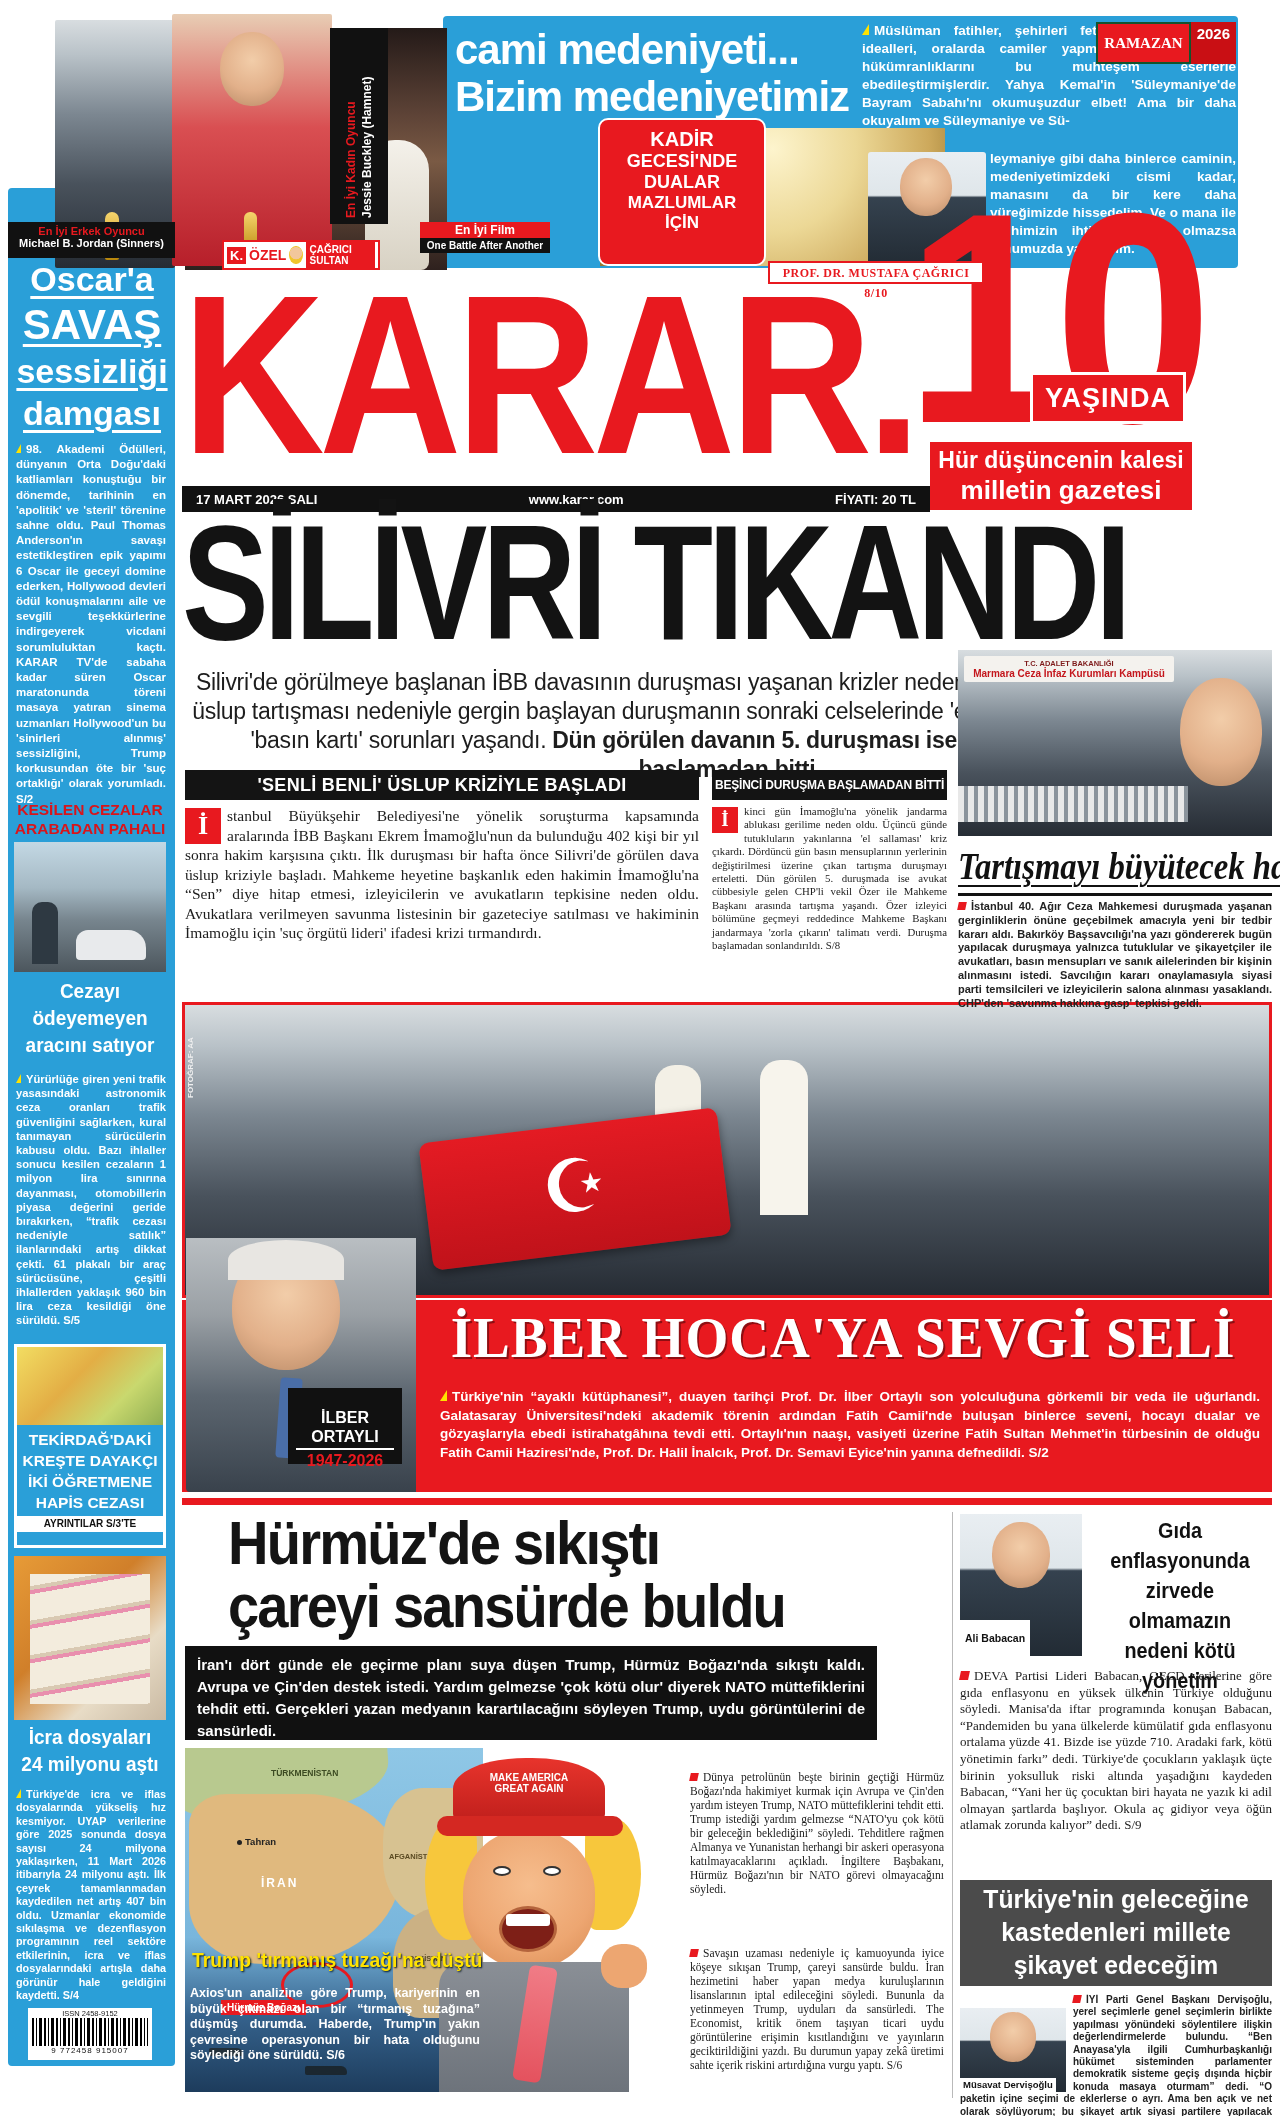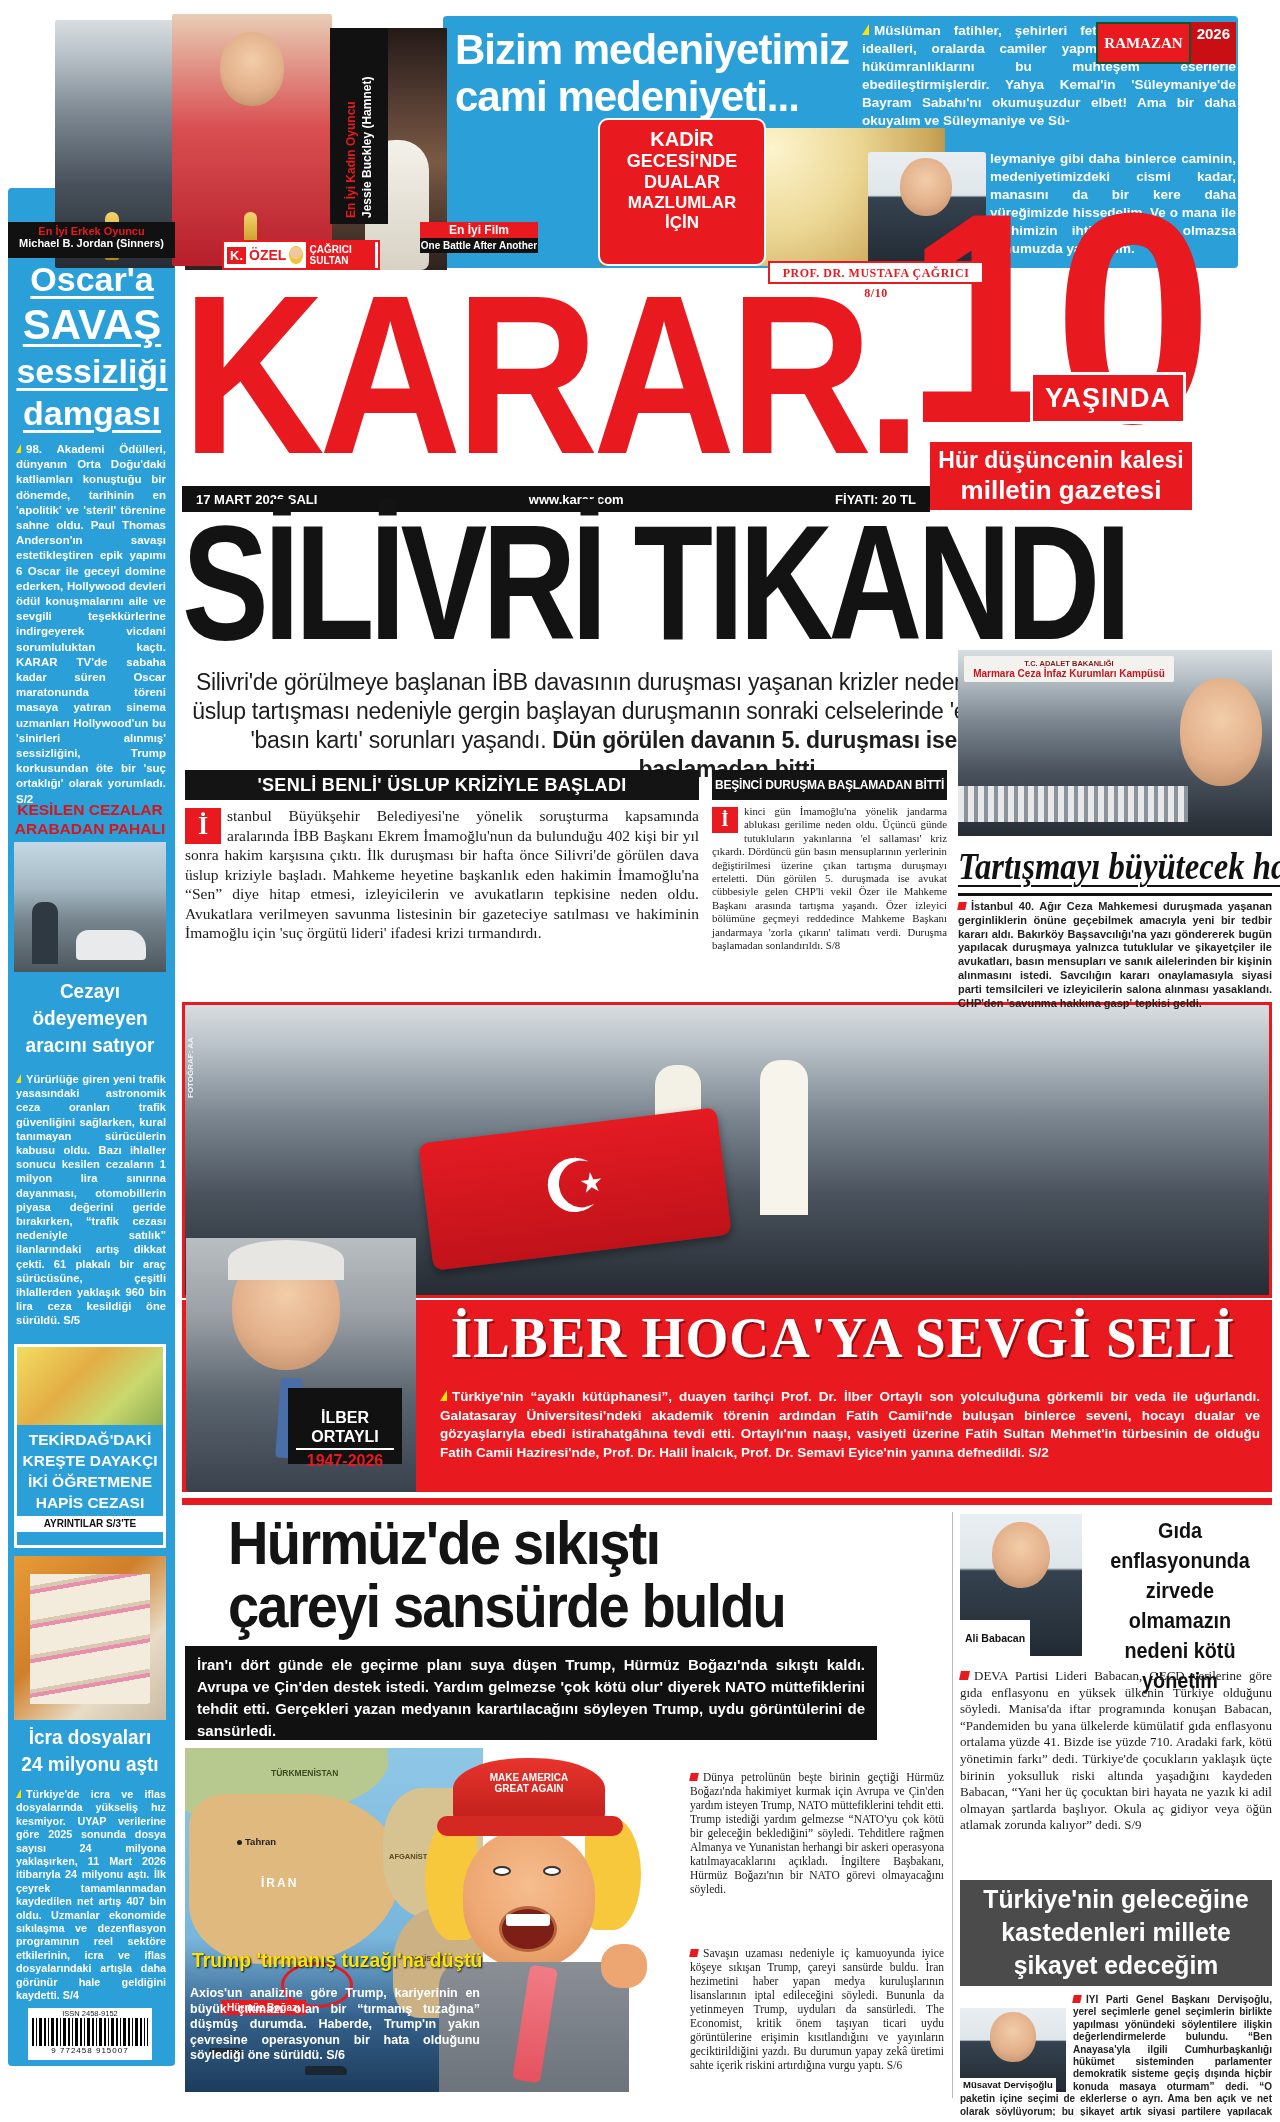--- a/index.html
+++ b/index.html
@@ -49,29 +49,29 @@
   </div>
   <div class="abs ph-stage" style="left:185px;top:28px;width:262px;height:242px;z-index:1">
     <div class="abs" style="right:18px;bottom:0;width:64px;height:130px;background:linear-gradient(180deg,#f4f1ea,#d8d2c4);border-radius:30px 30px 8px 8px"></div>
   </div>
   <div class="abs" style="left:222px;top:240px;width:158px;height:30px;background:#fff;border:2px solid #e8191f;z-index:5;display:flex;align-items:center;gap:3px;padding:1px 3px">
     <span style="background:#e8191f;color:#fff;font-weight:bold;font-size:13px;padding:1px 3px">K.</span>
     <span style="color:#e8191f;font-weight:bold;font-size:14px">ÖZEL</span>
     <span style="width:18px;height:18px;border-radius:50%;background:radial-gradient(circle at 50% 40%,#f2c79b 0 45%,#f0c42c 50% 100%);display:inline-block"></span>
     <span style="background:#e8191f;color:#fff;font-weight:bold;font-size:10px;padding:2px 4px">ÇAĞRICI SULTAN</span>
   </div>
-  <div class="abs" style="left:420px;top:222px;width:118px;height:40px;z-index:5;text-align:center">
+  <div class="abs" style="left:420px;top:222px;width:130px;height:40px;z-index:5;text-align:center">
     <div style="background:#e8191f;color:#fff;font-size:12px;font-weight:bold;padding:1px 0">En İyi Film</div>
     <div style="background:#111;color:#fff;font-size:10px;font-weight:bold;padding:2px 0">One Battle After Another</div>
   </div>
 
   <div class="abs" style="left:443px;top:16px;width:795px;height:252px;background:#2a9fd8;border-radius:4px;z-index:0"></div>
   <div class="abs" style="left:455px;top:26px;width:400px;z-index:1;color:#fff;font-weight:bold;font-size:42px;line-height:47px;letter-spacing:-1px">
+    <div>cami medeniyeti...</div>
     <div>Bizim medeniyetimiz</div>
-    <div>cami medeniyeti...</div>
   </div>
   <div class="abs jus" style="left:862px;top:22px;width:374px;z-index:1;color:#fff;font-weight:bold;font-size:13.5px;line-height:18px">
     <span class="abs" style="right:0;top:0;display:flex;z-index:2">
       <span class="serif" style="background:#e8191f;border:2px solid #14532d;color:#fff;font-weight:bold;font-size:15px;padding:10px 6px">RAMAZAN</span>
       <span style="background:#c90f14;color:#fff;font-weight:bold;font-size:15px;padding:3px 6px">2026</span>
     </span>
     <span class="bullet-y"></span><span>Müslüman fatihler, şehirleri fethettikleri zaman ilk idealleri, oralarda camiler yapmak olmuş; böylece hükümranlıklarını bu muhteşem eserlerle ebedileştirmişlerdir. Yahya Kemal'in 'Süleymaniye'de Bayram Sabahı'nı okumuşuzdur elbet! Ama bir daha okuyalım ve Süleymaniye ve Sü-</span>
   </div>
   <div class="abs ph-mosque" style="left:600px;top:128px;width:345px;height:138px;z-index:1"></div>
   <div class="abs" style="left:598px;top:118px;width:168px;height:148px;background:#e8191f;border:2px solid #fff;border-radius:10px;z-index:2;text-align:center;color:#fff;font-weight:bold;padding-top:8px">

